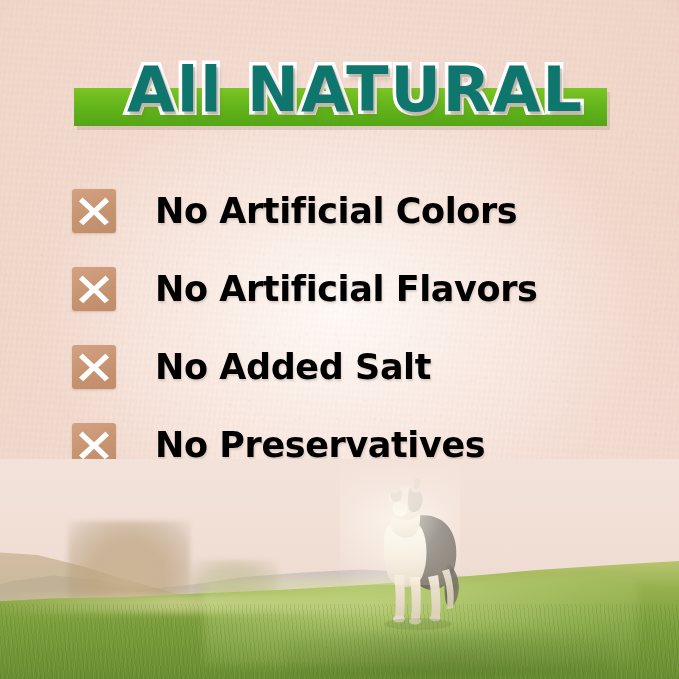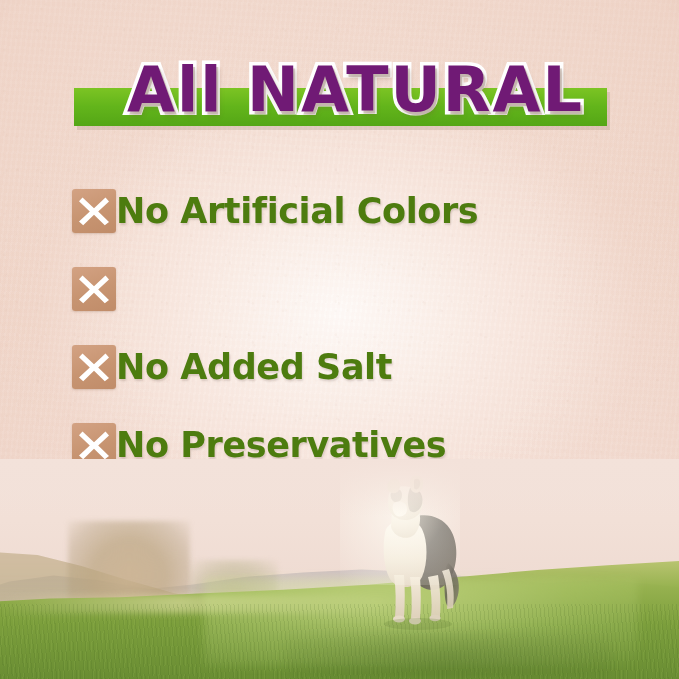--- a/index.html
+++ b/index.html
@@ -81,21 +81,21 @@
   .title {
     position: absolute;
     left: 0; right: 0;
     top: 0;
     text-align: center;
     font-family: "DejaVu Sans", sans-serif;
     font-weight: 700;
     font-size: 62px;
     line-height: 88px;
     letter-spacing: 2px;
-    color: #701a75;
+    color: #0f766e;
     -webkit-text-stroke: 7px #ffffff;
     paint-order: stroke fill;
     text-shadow:
       2px 3px 0 rgba(120,86,64,0.28),
       3px 5px 5px rgba(110,78,58,0.22);
     white-space: nowrap;
     margin-left: 32px;
   }
 
   
@@ -119,26 +119,27 @@
     background: linear-gradient(160deg, #d3a283 0%, #c79471 55%, #c08c69 100%);
     border-radius: 3px;
     box-shadow: 0 1px 2px rgba(150,110,85,0.30);
   }
   .x-box svg {
     display: block;
     width: 44px;
     height: 44px;
   }
   .claim-label {
+    margin-left: 39px;
     font-family: "DejaVu Sans", sans-serif;
     font-weight: 700;
     font-size: 35px;
     line-height: 44px;
     letter-spacing: -0.4px;
-    color: #4d7c0f;
+    color: #000000;
     text-shadow: 1px 2px 2px rgba(120,95,85,0.22);
     white-space: nowrap;
   }
 
   
   .photo {
     position: absolute;
     left: 0;
     bottom: 0;
     width: 679px;
@@ -291,20 +292,21 @@
       </div>
       <div class="claim-label">No Artificial Colors</div>
     </div>
 
     <div class="claim-row">
       <div class="x-box">
         <svg viewBox="0 0 44 44" aria-hidden="true">
           <path d="M10.5 8.5 L22 19.2 L33.5 8.5 L37 12.6 L26.2 22.4 L37 33 L32.8 36.2 L22 25.8 L11.2 36.2 L7 32.6 L17.8 22.4 L7 12.2 Z" fill="#ffffff"></path>
         </svg>
       </div>
+      <div class="claim-label">No Artificial Flavors</div>
     </div>
 
     <div class="claim-row">
       <div class="x-box">
         <svg viewBox="0 0 44 44" aria-hidden="true">
           <path d="M10.5 8.5 L22 19.2 L33.5 8.5 L37 12.6 L26.2 22.4 L37 33 L32.8 36.2 L22 25.8 L11.2 36.2 L7 32.6 L17.8 22.4 L7 12.2 Z" fill="#ffffff"></path>
         </svg>
       </div>
       <div class="claim-label">No Added Salt</div>
     </div>

